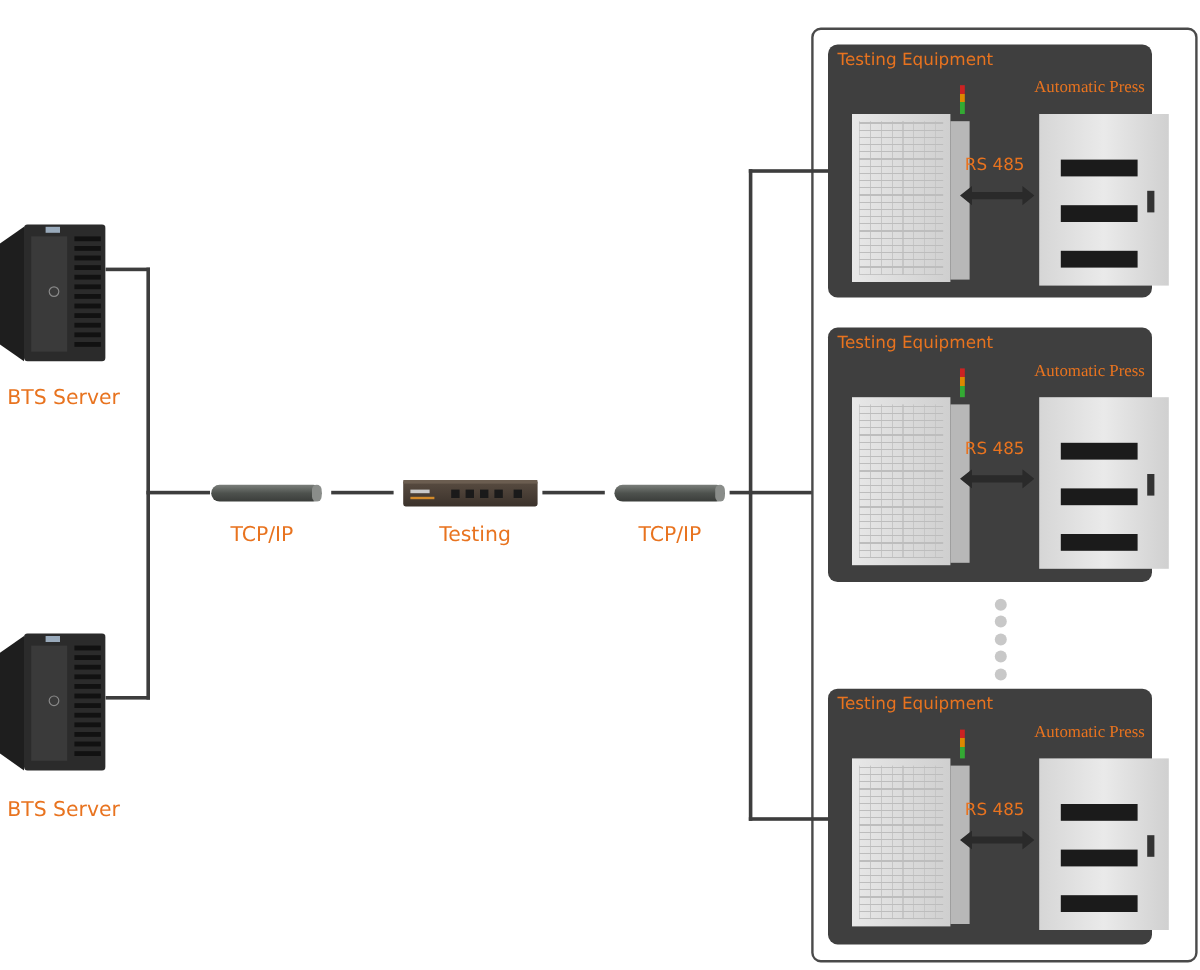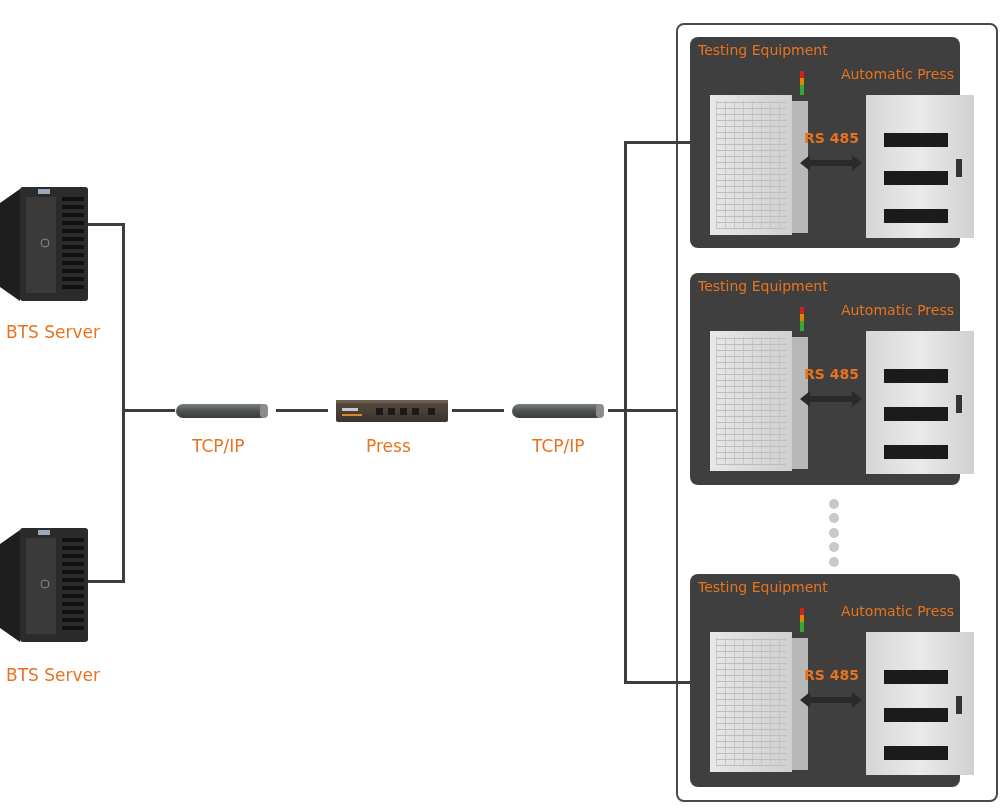--- a/index.html
+++ b/index.html
@@ -10,22 +10,22 @@
   .server { position:absolute; width:88px; height:125px; }
   
   .cable { position:absolute; height:14px; border-radius:7px; background:linear-gradient(#7a7e7a,#4e524e 50%,#3a3d3a); }
   .cable::after { content:""; position:absolute; right:0; top:0; width:8px; height:14px; border-radius:7px; background:#8a8d8a; }
   
   .switch { position:absolute; width:112px; height:22px; background:linear-gradient(#5a4d42,#3b322b); border-radius:2px; }
   
   .outer-frame { position:absolute; left:676px; top:23px; width:318px; height:775px; border:2px solid #4a4a4a; border-radius:8px; background:#fff; }
   .panel { position:absolute; left:690px; width:270px; background:#3f3f3f; border-radius:8px; }
   .panel .title { position:absolute; left:8px; top:5px; font-size:14px; color:#e8731f; }
-  .panel .title2 { position:absolute; right:6px; top:29px; font-size:14px; color:#e8731f; }
-  .panel .rs { position:absolute; left:114px; top:93px; font-size:14px; color:#e8731f;font-weight:bold; }
+  .panel .title2 { position:absolute; right:6px; top:29px; font-size:14px; color:#e8731f;font-family:Liberation Serif, serif; }
+  .panel .rs { position:absolute; left:114px; top:93px; font-size:14px; color:#e8731f; }
   .cabinet { position:absolute; left:20px; top:58px; width:82px; height:140px; background:linear-gradient(90deg,#e8e8e8,#cfcfcf); }
   .cabinet .side { position:absolute; right:-16px; top:6px; width:16px; height:132px; background:#b8b8b8; }
   .cabinet .pattern { position:absolute; inset:6px; background:repeating-linear-gradient(0deg,#bdbdbd 0 1px,transparent 1px 6px), repeating-linear-gradient(90deg,#c6c6c6 0 1px,transparent 1px 9px); }
   .cabinet .light { position:absolute; right:-12px; top:-24px; width:4px; height:24px; background:linear-gradient(#c22 0 30%,#d80 30% 60%,#3a3 60%); }
   .press { position:absolute; left:176px; top:58px; width:108px; height:143px; background:linear-gradient(90deg,#d6d6d6,#eaeaea 50%,#d0d0d0); }
   .press .win { position:absolute; left:18px; width:64px; height:14px; background:#1b1b1b; }
   .press .handle { position:absolute; right:12px; top:64px; width:6px; height:18px; background:#333; }
   .arrow { position:absolute; left:110px; top:118px; width:62px; height:16px; }
   .dot { position:absolute; width:10px; height:10px; border-radius:50%; background:#c8c8c8; }
 </style>
@@ -99,21 +99,21 @@
       <rect x="40" y="8" width="7" height="7"></rect>
         <rect x="52" y="8" width="7" height="7"></rect>
         <rect x="64" y="8" width="7" height="7"></rect>
       <rect x="76" y="8" width="7" height="7"></rect>
         <rect x="92" y="8" width="7" height="7"></rect>
     </g>
     <rect x="6" y="8" width="16" height="3" fill="#c9c9c9"></rect>
     <rect x="6" y="14" width="20" height="2" fill="#d28a2a"></rect>
   </svg>
 </div>
-<div class="label" style="left:366px;top:436px;">Press</div>
+<div class="label" style="left:366px;top:436px;">Testing</div>
 
 <div class="line" style="left:452px;top:409px;width:52px;height:3px;"></div>
 
 <div class="cable" style="left:512px;top:404px;width:92px;"></div>
 <div class="label" style="left:532px;top:436px;">TCP/IP</div>
 
 <div class="line" style="left:608px;top:409px;width:86px;height:3px;"></div>
 
 <div class="outer-frame"></div>
 

